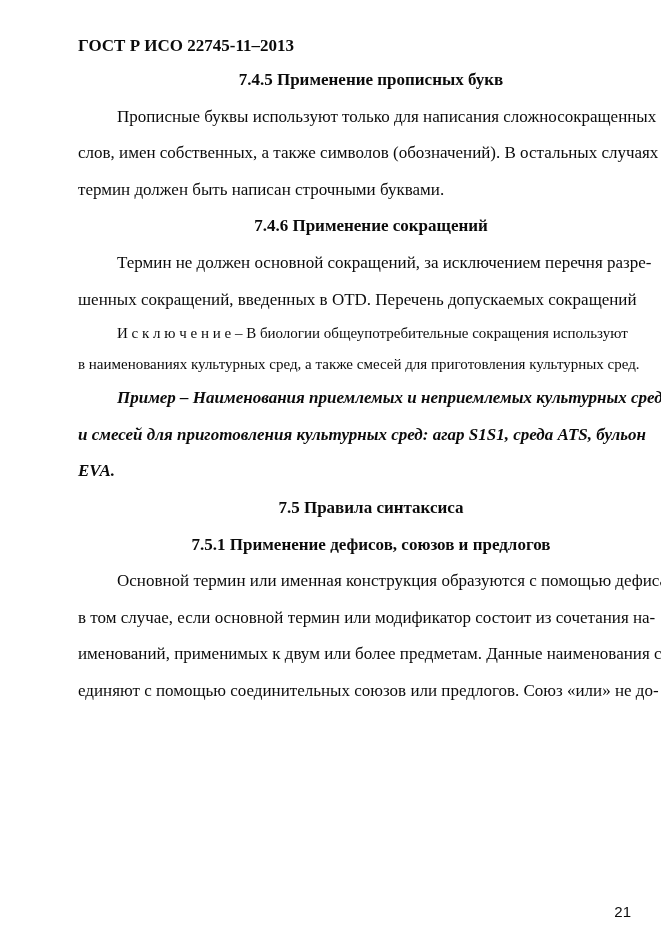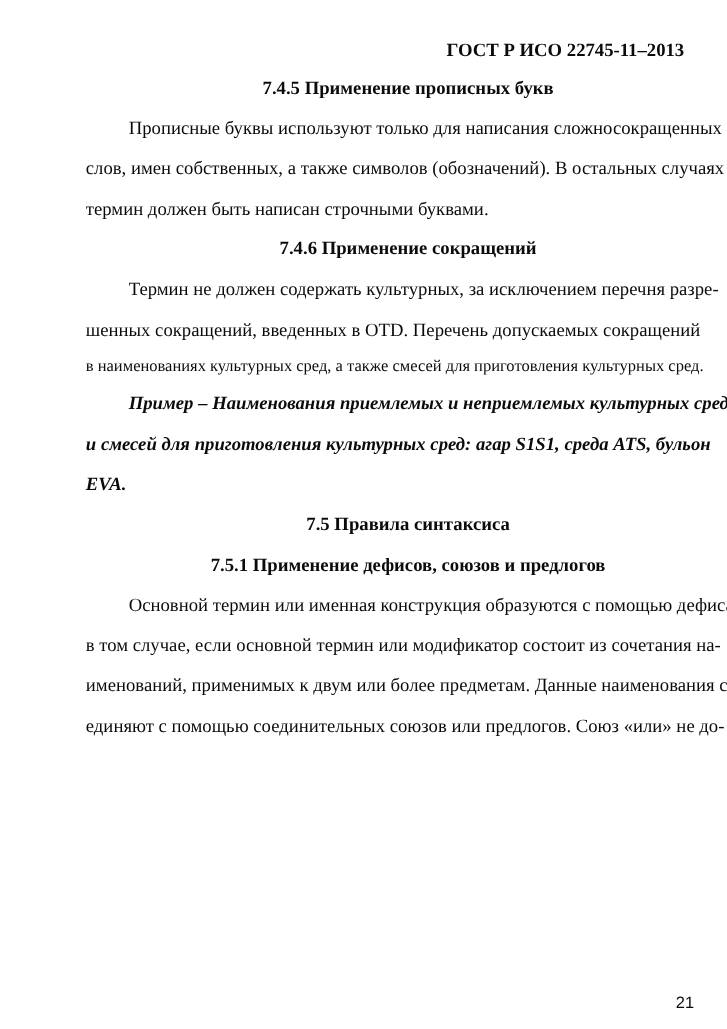--- a/index.html
+++ b/index.html
@@ -18,21 +18,21 @@
     width: 661px;
     height: 935px;
     background: #ffffff;
     overflow: hidden;
   }
   .running-header {
     position: absolute;
     top: 36px;
     left: 78px;
     right: 39px;
-    text-align: right;
+    text-align: left;
     font-weight: bold;
     font-size: 17px;
     line-height: 20px;
     white-space: nowrap;
   }
   .content {
     position: absolute;
     top: 62px;
     left: 78px;
     width: 547px;
@@ -84,24 +84,25 @@
       </div>
       <div class="block paragraph">
         <div class="line j indent">Прописные буквы используют только для написания сложносокращенных</div>
         <div class="line j">слов, имен собственных, а также символов (обозначений). В остальных случаях</div>
         <div class="line">термин должен быть написан строчными буквами.</div>
       </div>
       <div class="block heading">
         <div class="line indent">7.4.6 Применение сокращений</div>
       </div>
       <div class="block paragraph">
-        <div class="line j indent">Термин не должен содержать культурных, за исключением перечня разре-</div>
+        <div class="line j indent">Термин не должен основной сокращений, за исключением перечня разре-</div>
         <div class="line j">шенных сокращений, введенных в OTD. Перечень допускаемых сокращений</div>
       </div>
       <div class="block note">
+        <div class="line j indent">И с к л ю ч е н и е – В биологии общеупотребительные сокращения используют</div>
         <div class="line">в наименованиях культурных сред, а также смесей для приготовления культурных сред.</div>
       </div>
       <div class="block example">
         <div class="line j indent">Пример – Наименования приемлемых и неприемлемых культурных сред</div>
         <div class="line j">и смесей для приготовления культурных сред: агар S1S1, среда ATS, бульон</div>
         <div class="line">EVA.</div>
       </div>
       <div class="block heading">
         <div class="line indent">7.5 Правила синтаксиса</div>
       </div>

